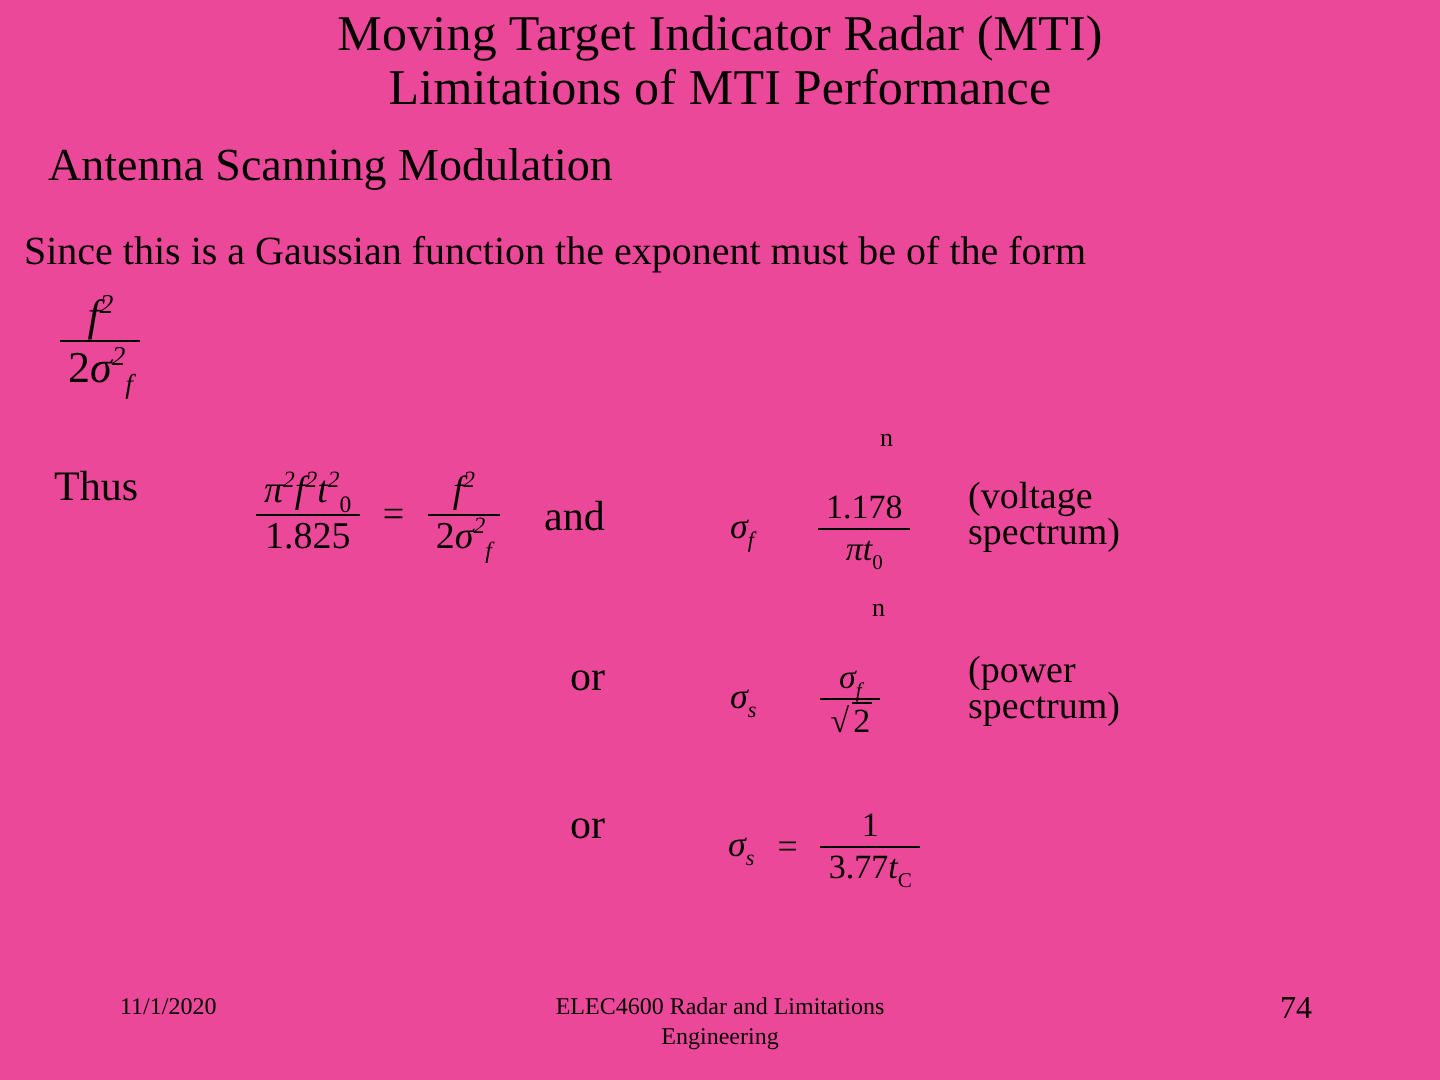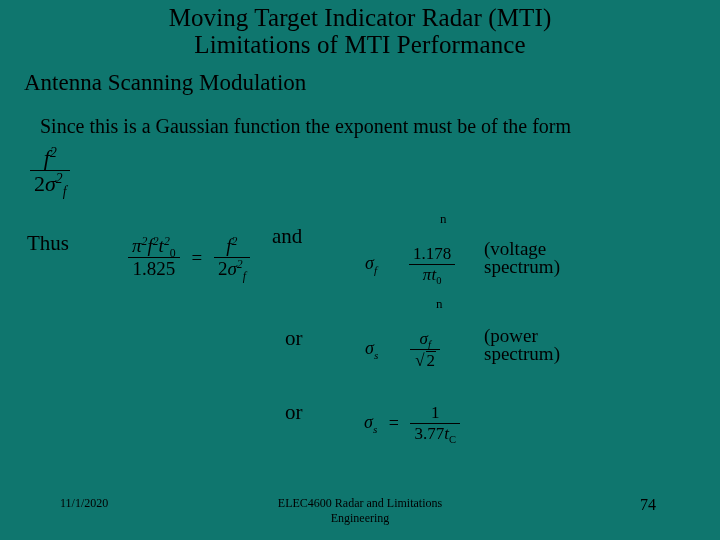--- a/index.html
+++ b/index.html
@@ -11,21 +11,21 @@
     width: 720px;
     height: 540px;
     position: relative;
     overflow: hidden;
     font-family: "Liberation Serif", "DejaVu Serif", serif;
     color: #000000;
   }
   .slide {
     position: absolute;
     inset: 0;
-    background: #0f766e;
+    background: #ec4899;
   }
 
   
   .title-block {
     position: absolute;
     top: 4px;
     left: 0;
     width: 720px;
     text-align: center;
     line-height: 1.08;
@@ -43,21 +43,21 @@
     left: 24px;
     font-size: 23px;
     text-underline-offset: 3px;
     white-space: nowrap;
   }
 
   
   .body-sentence {
     position: absolute;
     top: 115px;
-    left: 40px;
+    left: 12px;
     font-size: 20px;
     white-space: nowrap;
     text-align: center;
   }
 
   
   .math {
     font-family: Liberation Serif, serif;
     font-style: italic;
     white-space: nowrap;
@@ -132,21 +132,21 @@
     font-size: 21px;
   }
   .equation-thus {
     position: absolute;
     top: 236px;
     left: 128px;
     font-size: 19px;
   }
   .label-and {
     position: absolute;
-    top: 224px;
+    top: 246px;
     left: 272px;
     font-size: 21px;
     text-align: right;
   }
 
   
   .artifact-n1 {
     position: absolute;
     top: 211px;
     left: 440px;

